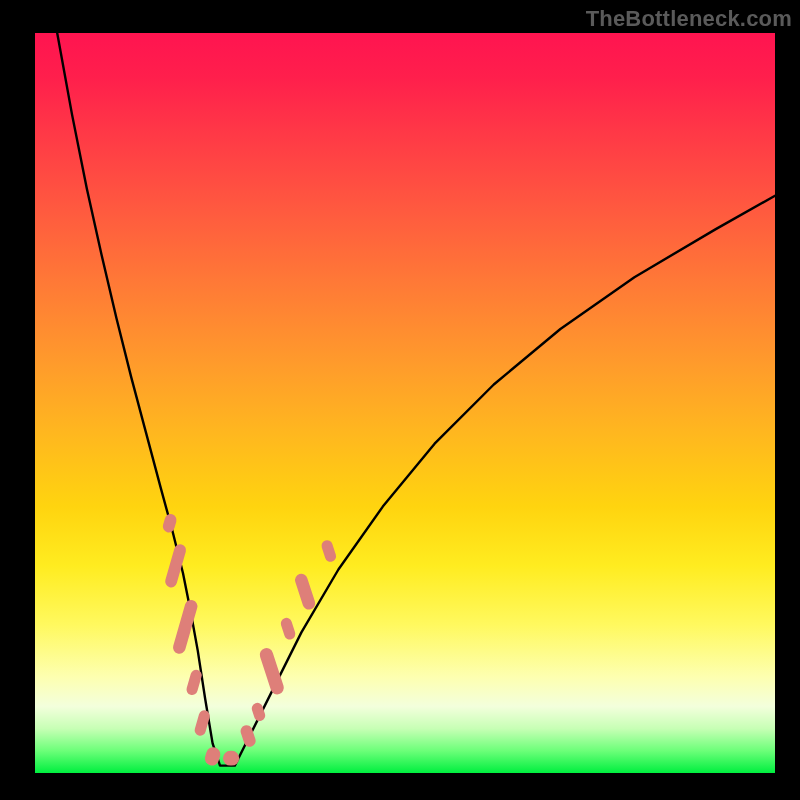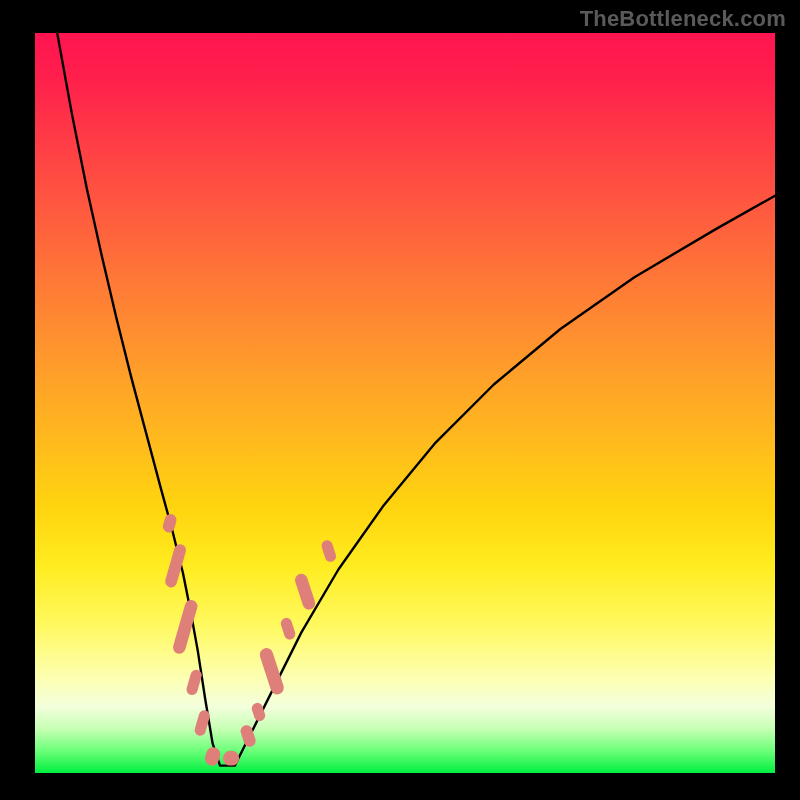--- a/index.html
+++ b/index.html
@@ -59,21 +59,21 @@
     stroke-linecap: round;
     stroke-linejoin: round;
   }
   .marker {
     fill: #de7f79;
     stroke: none;
   }
   .watermark {
     position: absolute;
     top: 6px;
-    right: 14px;
+    right: 8px;
     color: #5a5a5a;
     font-size: 22px;
     font-weight: 600;
     letter-spacing: 0.2px;
     user-select: none;
   }
 </style>
 </head>
 <body>
 

